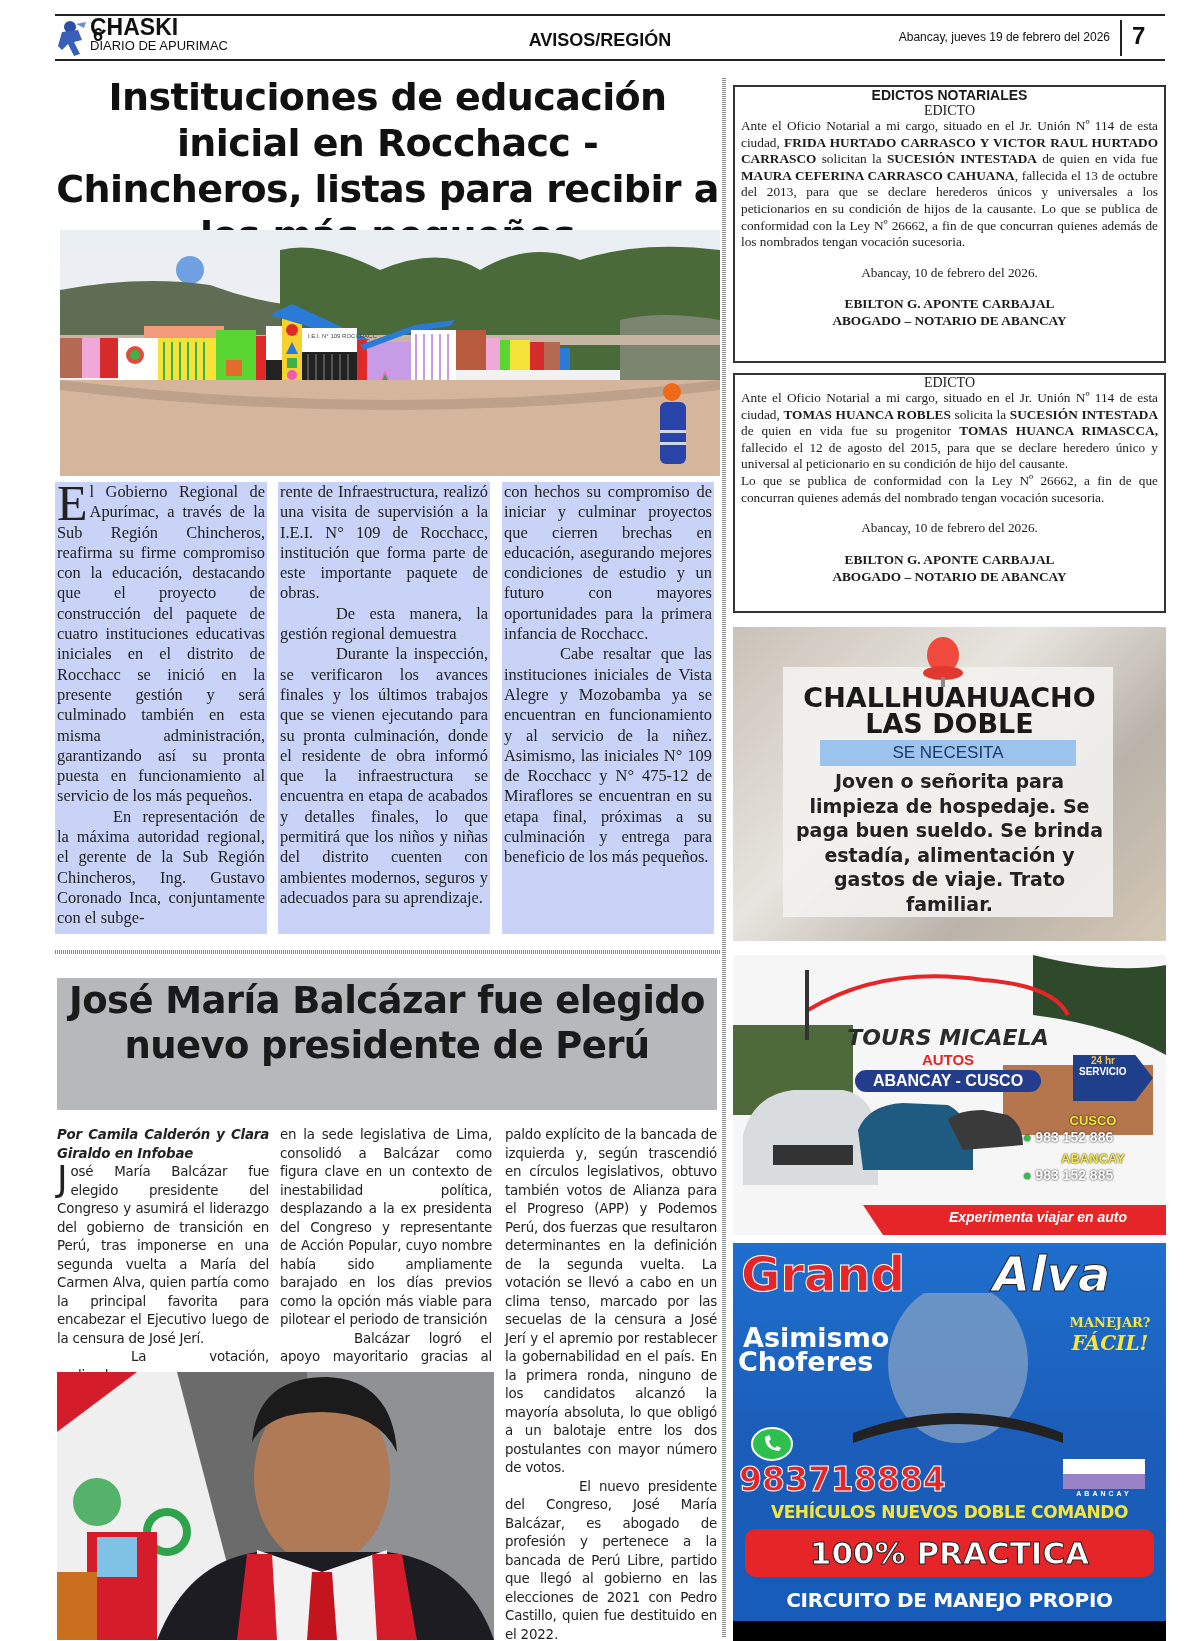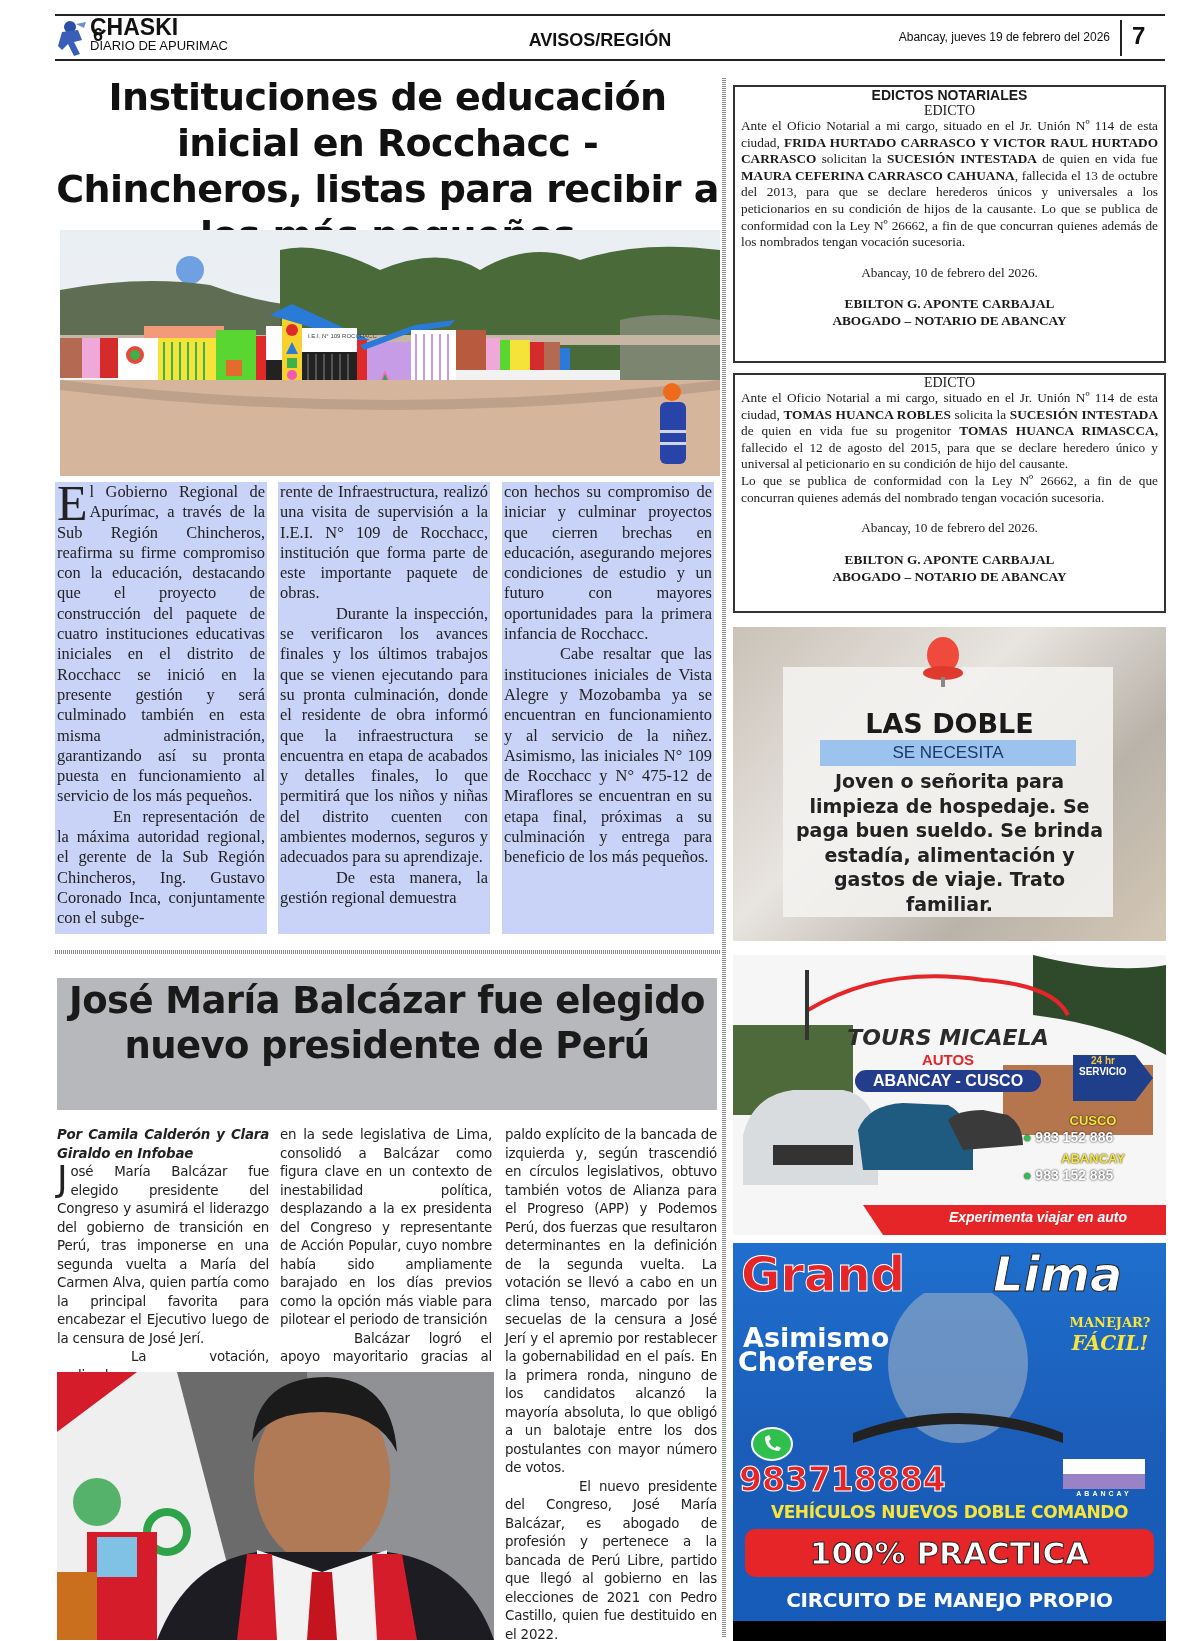--- a/index.html
+++ b/index.html
@@ -162,22 +162,22 @@
     <rect x="600" y="212" width="26" height="3" fill="#cfd6e8"></rect>
   </svg>
 </div>
 
 <div class="abs a1col" style="left:55px;">
   <p><span class="dropcap">E</span><span>l Gobierno Regional de Apurímac, a través de la Sub Región Chincheros, reafirma su firme compromiso con la educación, destacando que el proyecto de construcción del paquete de cuatro instituciones educativas iniciales en el distrito de Rocchacc se inició en la presente gestión y será culminado también en esta misma administración, garantizando así su pronta puesta en funcionamiento al servicio de los más pequeños.</span></p>
   <p class="ind">En representación de la máxima autoridad regional, el gerente de la Sub Región Chincheros, Ing. Gustavo Coronado Inca, conjuntamente con el subge-</p>
 </div>
 <div class="abs a1col" style="left:278px;">
   <p>rente de Infraestructura, realizó una visita de supervisión a la I.E.I. N° 109 de Rocchacc, institución que forma parte de este importante paquete de obras.</p>
+  <p class="ind">De esta manera, la gestión regional demuestra</p>
   <p class="ind">Durante la inspección, se verificaron los avances finales y los últimos trabajos que se vienen ejecutando para su pronta culminación, donde el residente de obra informó que la infraestructura se encuentra en etapa de acabados y detalles finales, lo que permitirá que los niños y niñas del distrito cuenten con ambientes modernos, seguros y adecuados para su aprendizaje.</p>
-  <p class="ind">De esta manera, la gestión regional demuestra</p>
 </div>
 <div class="abs a1col" style="left:502px;">
   <p>con hechos su compromiso de iniciar y culminar proyectos que cierren brechas en educación, asegurando mejores condiciones de estudio y un futuro con mayores oportunidades para la primera infancia de Rocchacc.</p>
   <p class="ind">Cabe resaltar que las instituciones iniciales de Vista Alegre y Mozobamba ya se encuentran en funcionamiento y al servicio de la niñez. Asimismo, las iniciales N° 109 de Rocchacc y N° 475-12 de Miraflores se encuentran en su etapa final, próximas a su culminación y entrega para beneficio de los más pequeños.</p>
 </div>
 
 <div class="abs h2box"></div>
 <h2 class="abs h2">José María Balcázar fue elegido nuevo presidente de Perú</h2>
 
 <div class="abs a2col" style="left:57px;">
@@ -242,20 +242,21 @@
   </div>
 </div>
 
 <div class="abs ad1">
   <div class="abs" style="left:50px;top:40px;width:330px;height:250px;background:#f3f2ef;opacity:.9;"></div>
   <svg class="abs" style="left:180px;top:2px;" width="60" height="60" viewBox="0 0 60 60">
     <ellipse cx="30" cy="26" rx="16" ry="18" fill="#ef4a3c"></ellipse>
     <ellipse cx="30" cy="44" rx="20" ry="7" fill="#e03a2e"></ellipse>
     <rect x="28" y="48" width="4" height="10" fill="#888"></rect>
   </svg>
+  <div class="abs dejab" style="left:0;top:58px;width:433px;text-align:center;font-size:27px;line-height:26px;letter-spacing:0px;color:#1a1a1a;">CHALLHUAHUACHO</div>
   <div class="abs dejab" style="left:0;top:84px;width:433px;text-align:center;font-size:27px;line-height:26px;color:#1a1a1a;">LAS DOBLE</div>
   <div class="abs sans" id="jobtag" style="left: 87px; top: 113px; width: 256px; height: 26px; text-align: center; font-size: 17px; line-height: 26px; color: rgb(29, 58, 102); background: rgb(156, 195, 238);">SE NECESITA</div>
   <div class="abs dejab" style="left:60px;top:142px;width:313px;text-align:center;font-size:19px;line-height:24.5px;color:#222;">Joven o señorita para limpieza de hospedaje. Se paga buen sueldo. Se brinda estadía, alimentación y gastos de viaje. Trato familiar.</div>
 </div>
 
 <div class="abs ad2">
   <svg class="abs" style="left:0;top:0;" width="433" height="280" viewBox="0 0 433 280">
     <rect width="433" height="280" fill="#f6f6f6"></rect>
     <rect x="0" y="70" width="120" height="90" fill="#4f6a3a"></rect>
     <rect x="270" y="110" width="150" height="70" fill="#b5764e"></rect>
@@ -283,21 +284,21 @@
   <div class="abs sans" style="left:290px;top:212px;width:140px;font-weight:bold;font-size:14px;color:#fff;text-shadow:0 0 2px #000;"><span style="color:#2fbf4c;">●</span> <span>983 152 885</span></div>
   <div class="abs sans" style="left:190px;top:254px;width:230px;text-align:center;font-weight:bold;font-style:italic;font-size:14px;color:#fff;">Experimenta viajar en auto</div>
 </div>
 
 <div class="abs ad3">
   <svg class="abs" style="left:110px;top:50px;" width="230" height="180" viewBox="0 0 230 180">
     <ellipse cx="115" cy="70" rx="70" ry="80" fill="#9fb0c4" opacity=".6"></ellipse>
     <path d="M10 140 Q115 100 220 140 L220 150 Q115 112 10 150 Z" fill="#222"></path>
   </svg>
   <div class="abs dejab" style="left:8px;top:2px;font-size:48px;line-height:58px;color:#e52528;-webkit-text-stroke:1px #fff;">Grand</div>
-  <div class="abs dejab" style="left:260px;top:2px;font-size:48px;line-height:58px;font-style:italic;color:#fff;-webkit-text-stroke:1px #222;">Lima</div>
+  <div class="abs dejab" style="left:260px;top:2px;font-size:48px;line-height:58px;font-style:italic;color:#fff;-webkit-text-stroke:1px #222;">Alva</div>
   <div class="abs dejab" style="left:322px;top:72px;width:110px;text-align:center;font-family:'DejaVu Serif',serif;font-size:13px;color:#f7e53a;">MANEJAR?</div>
   <div class="abs dejab" style="left:322px;top:88px;width:110px;text-align:center;font-family:'DejaVu Serif',serif;font-style:italic;font-size:20px;color:#f7e53a;">FÁCIL!</div>
   <div class="abs dejab" style="left:10px;top:82px;font-size:27px;line-height:26px;color:#fff;">Asimismo</div>
   <div class="abs dejab" style="left:5px;top:106px;font-size:27px;line-height:26px;color:#fff;">Choferes</div>
   <svg class="abs" style="left:18px;top:183px;" width="42" height="36" viewBox="0 0 42 36">
     <ellipse cx="21" cy="18" rx="20" ry="16" fill="#2fbf4c" stroke="#fff" stroke-width="2"></ellipse>
     <path d="M14 11 Q14 24 28 25 L30 22 L26 20 L24 22 Q19 20 18 15 L20 13 L18 9 Z" fill="#fff"></path>
   </svg>
   <div class="abs dejab" style="left:6px;top:219px;font-size:33px;line-height:36px;color:#e52528;-webkit-text-stroke:1px #fff;">983718884</div>
   <div class="abs" style="left:330px;top:216px;width:82px;height:30px;background:linear-gradient(#fff 50%,#9a82c7 50%);"></div>

